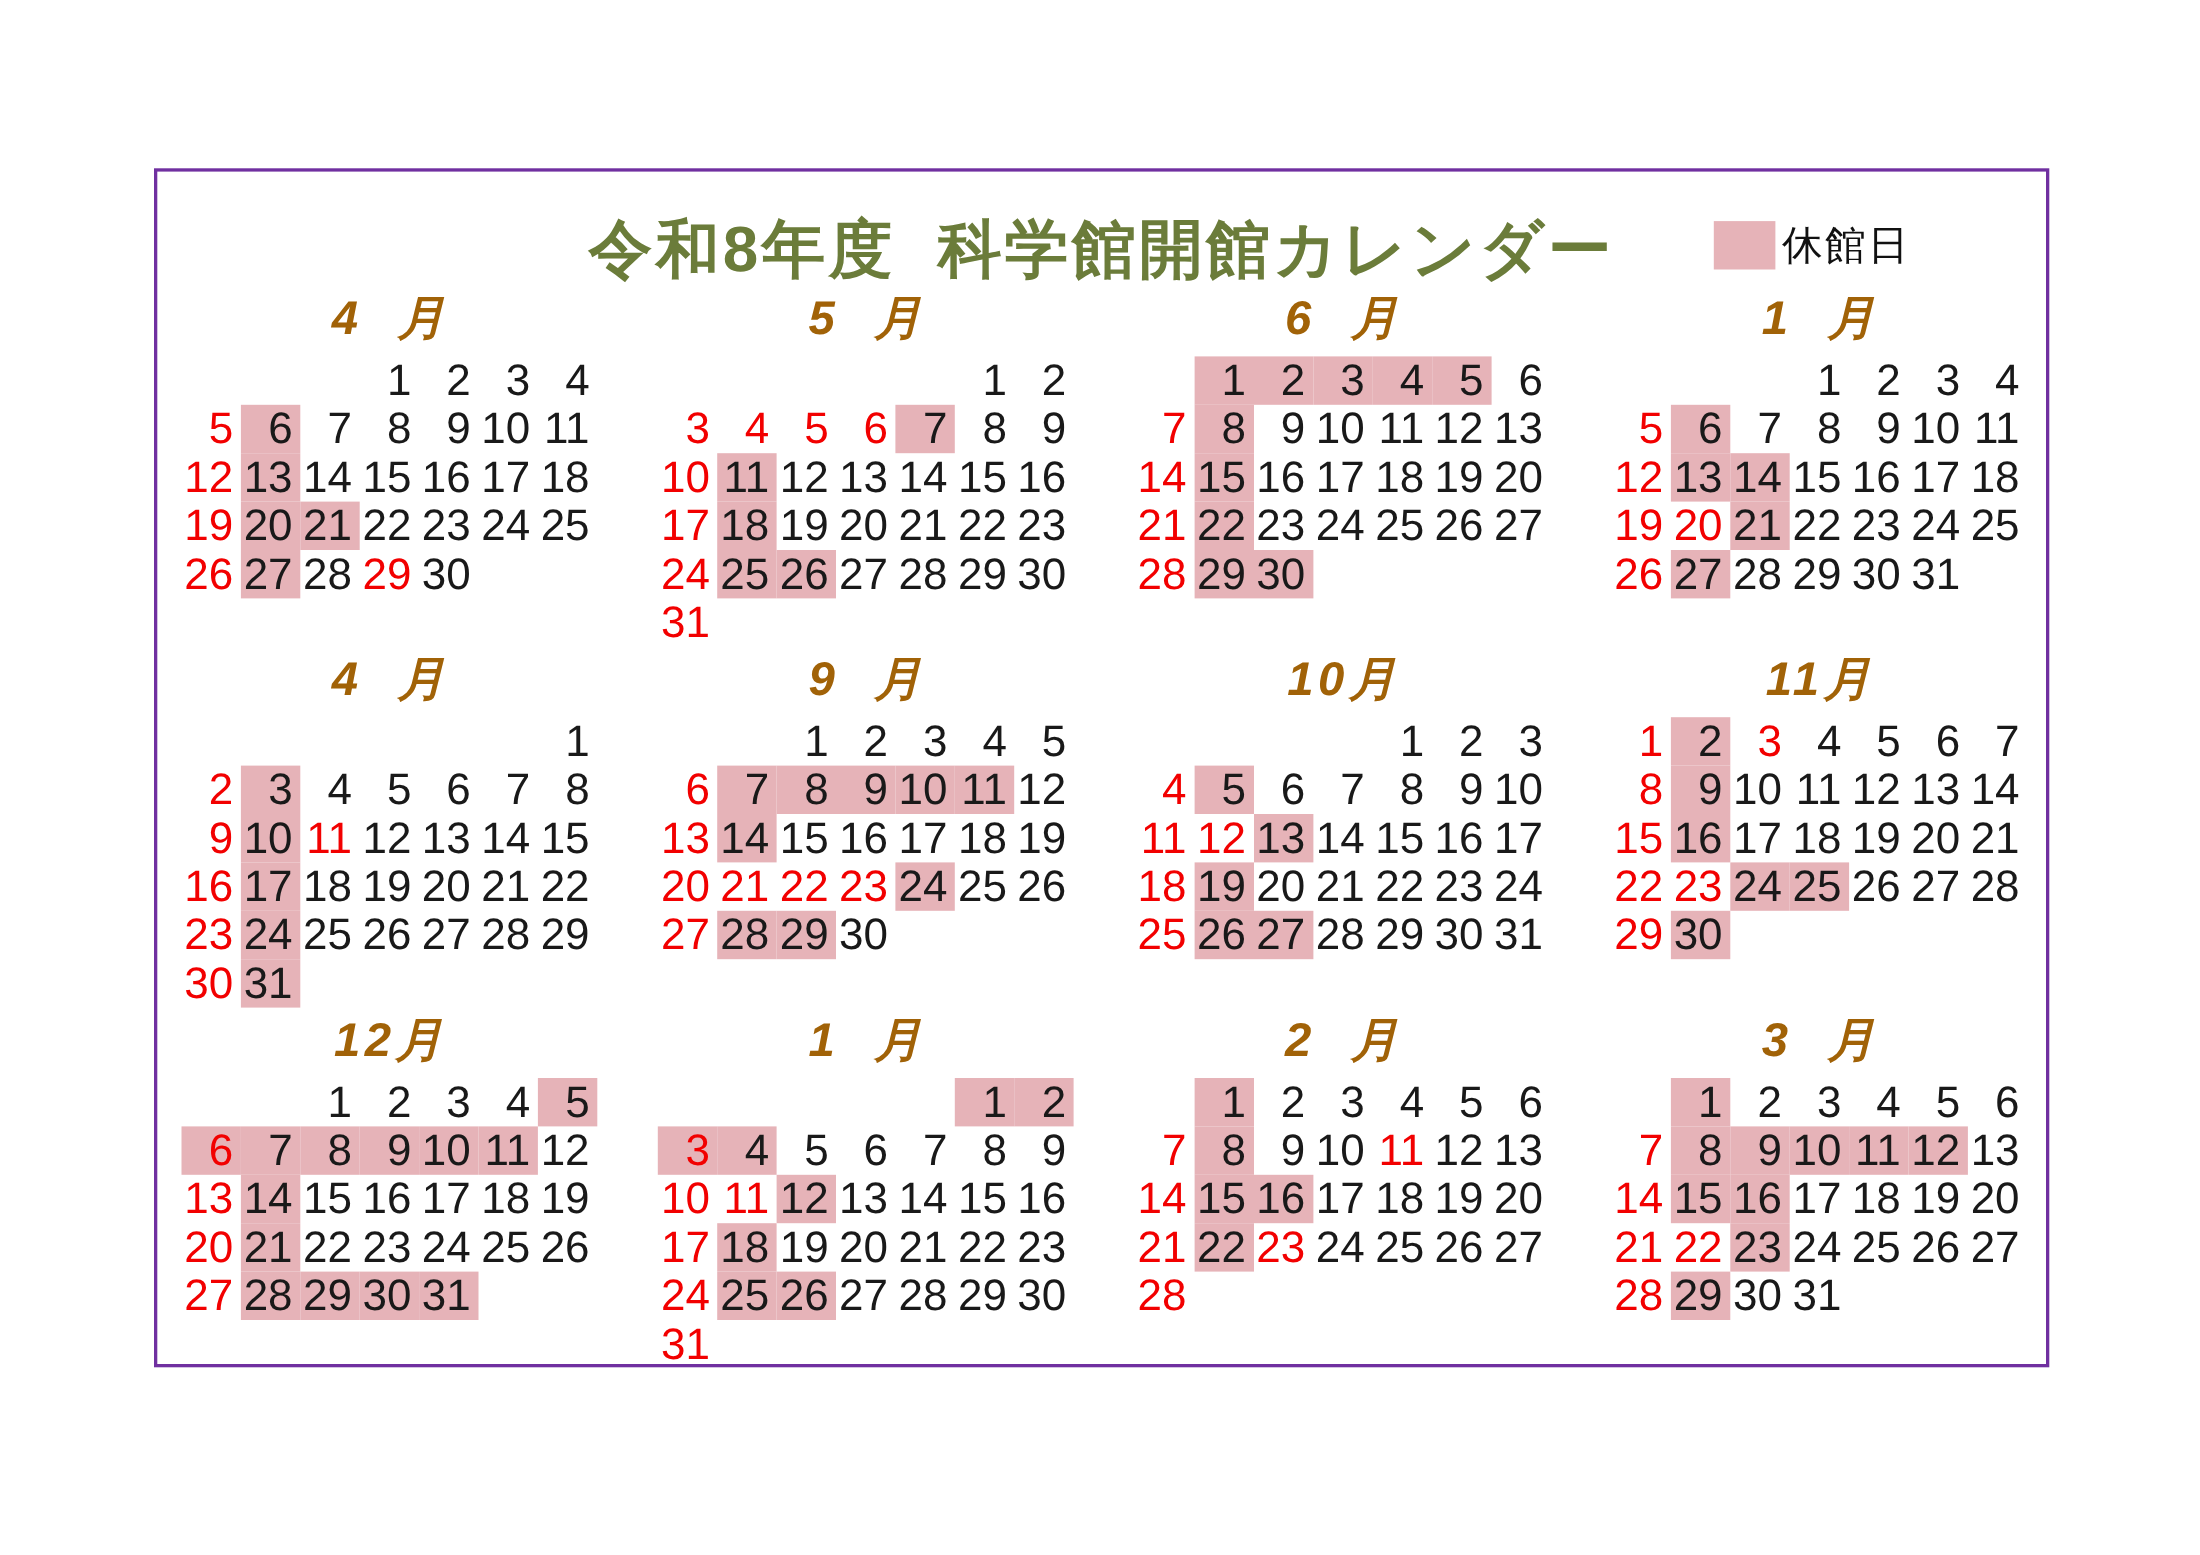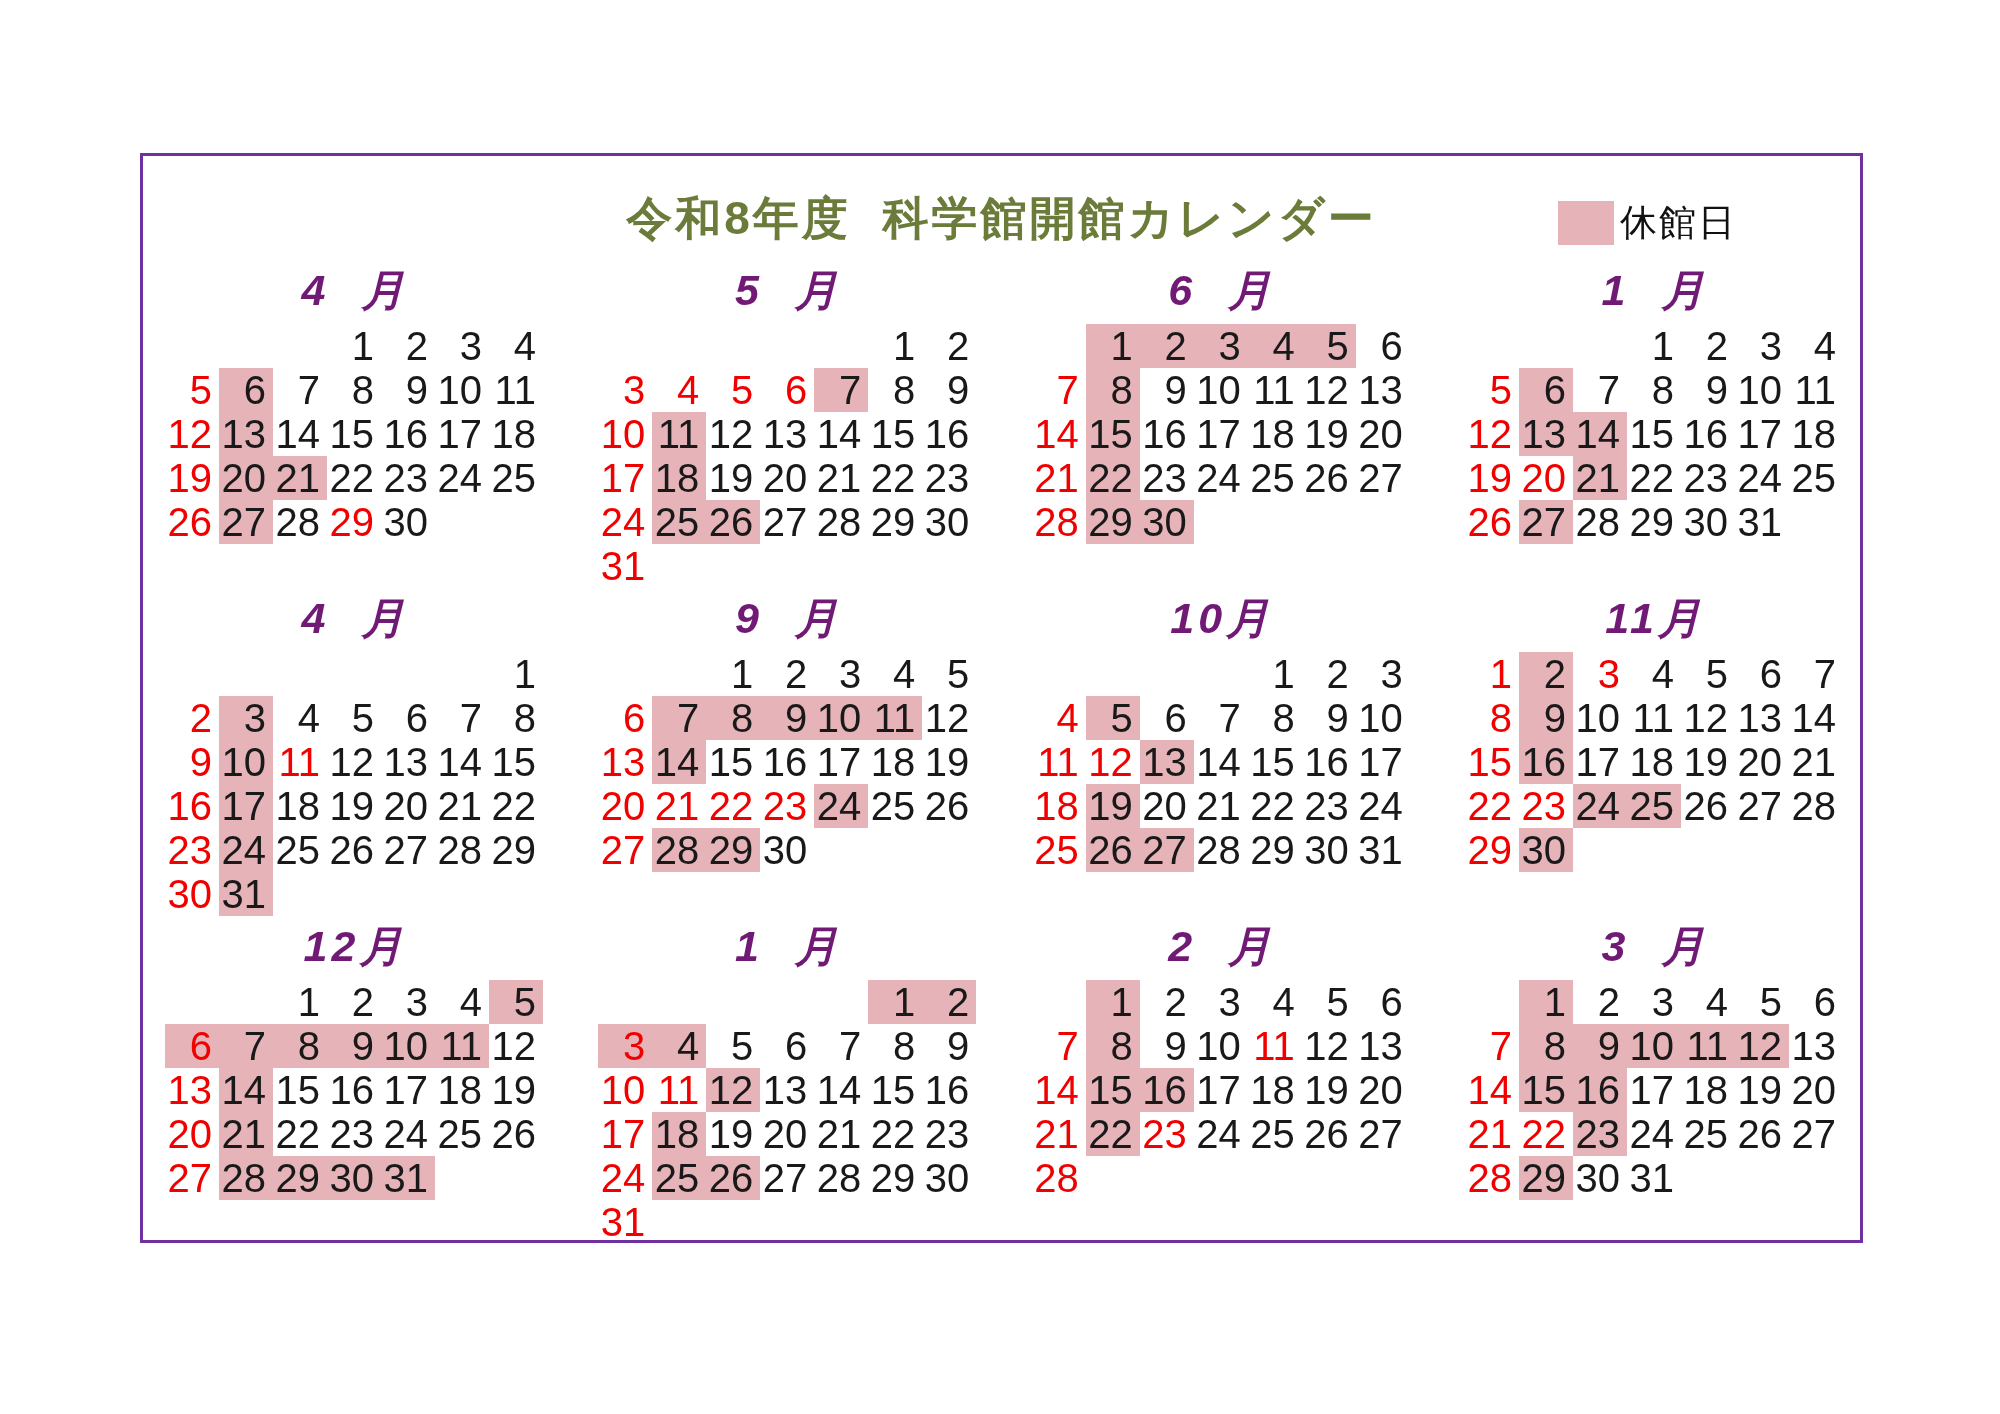--- a/index.html
+++ b/index.html
@@ -6,42 +6,42 @@
   .page{
     position:relative;width:2000px;height:1414px;background:#ffffff;overflow:hidden;
     font-family:"Liberation Sans","DejaVu Sans",sans-serif;
   }
   .frame{
     position:absolute;left:140px;top:153px;width:1723px;height:1090px;
     border:3px solid #7030a0;background:#ffffff;box-sizing:border-box;
   }
   .title{
     position:absolute;left:0;top:32px;width:100%;
-    text-align:center;font-size:46px;font-weight:bold;letter-spacing:3px;
+    text-align:center;font-size:58px;font-weight:bold;letter-spacing:3px;
     color:#6b7c3a;white-space:pre;
   }
   .legend{
     position:absolute;left:1415px;top:42px;display:flex;align-items:center;
   }
   .legend-swatch{
     display:inline-block;width:56px;height:44px;background:#e6b3b8;
   }
   .legend-label{
     font-size:37px;color:#111111;margin-left:6px;letter-spacing:2px;
   }
   .months{
     position:absolute;left:22px;top:106px;width:1680px;
     display:grid;grid-template-columns:repeat(4,380px);
     justify-content:space-between;grid-auto-rows:328px;
   }
   .month{width:380px;}
   .month-title{
     height:56px;line-height:56px;text-align:center;
     font-size:43px;font-weight:bold;font-style:italic;
-    color:#701a75;white-space:pre;letter-spacing:4px;
+    color:#a16207;white-space:pre;letter-spacing:4px;
     margin-bottom:6px;
   }
   .month-grid{
     display:grid;grid-template-columns:repeat(7,54px);grid-auto-rows:44px;
   }
   .day{
     display:block;box-sizing:border-box;
     font-size:40px;line-height:44px;text-align:right;padding-right:7px;
     color:#191919;font-weight:500;
   }

